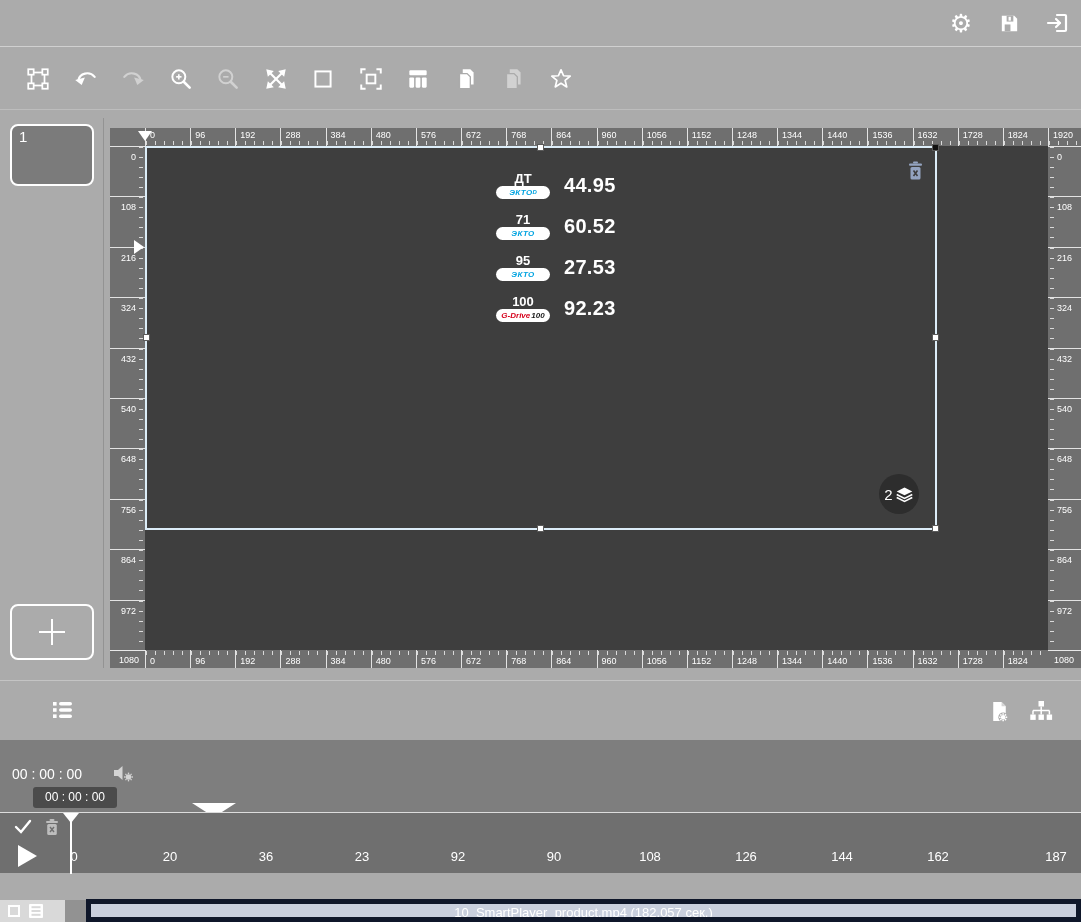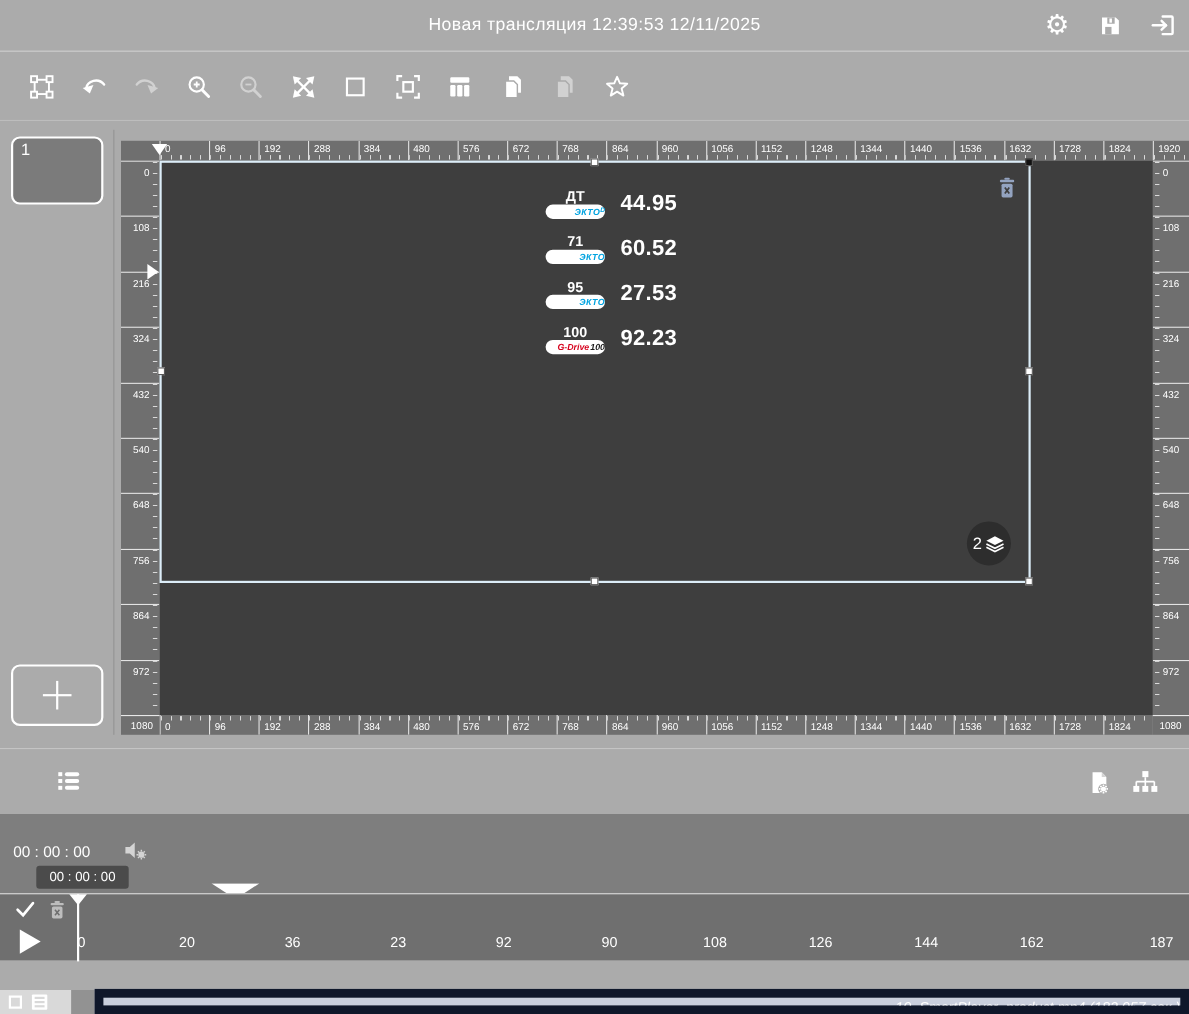--- a/index.html
+++ b/index.html
@@ -77,21 +77,21 @@
   .layers-badge { position:absolute; right:16px; bottom:14px; width:40px; height:40px; border-radius:50%;
                   background:#2d2d2d; display:flex; align-items:center; justify-content:center; gap:2px; cursor:pointer; }
   .layers-badge .num { color:#fff; font-size:15px; }
 
   
   .fuel-list { position:absolute; left:348px; top:24px; }
   .fuel-row { display:flex; align-items:center; gap:13px; height:27px; margin-bottom:14px; }
   .fbadge { width:56px; display:flex; flex-direction:column; align-items:center; }
   .fgrade { color:#fff; font-weight:bold; font-size:13px; line-height:12px; }
   .fpill  { margin-top:1px; background:#fff; border-radius:7px; width:54px; height:13px;
-            display:flex; align-items:center; justify-content:flex-end;
+            display:flex; align-items:center; justify-content:center;
             font-size:8px; font-weight:bold; font-style:italic; line-height:13px; }
   .fpill .ekto { color:#00a3e0; letter-spacing:.4px; }
   .fpill .sup  { font-size:6px; vertical-align:top; color:#00a3e0; }
   .fpill .gd1  { color:#d6001c; margin-right:1px; }
   .fpill .gd2  { color:#1a1a1a; }
   .fprice { color:#fff; font-weight:bold; font-size:20px; letter-spacing:.3px; }
 
   
   .mid { position:absolute; left:0; top:680px; width:100%; height:60px; background:#ababab;
          border-top:1px solid #c4c4c4; }
@@ -128,31 +128,30 @@
             display:flex; align-items:center; gap:7px; padding-left:8px; }
   .cell-d { position:absolute; left:0; top:0; width:65px; height:100%; background:#d9d9d9;
             display:flex; align-items:center; gap:7px; padding-left:8px; }
   .cell-d-gap { position:absolute; left:65px; top:0; width:21px; height:100%; background:#929292; }
   .cb { width:12px; height:12px; border:2px solid #fff; flex:0 0 12px; cursor:pointer; }
   .dur-box { position:absolute; left:64px; top:1px; width:55px; height:25px;
              border:3px solid #e01212; background:#4c4c4c; color:#fff; font-size:13px;
              text-align:center; line-height:19px; cursor:text; }
   .dur-caret { position:absolute; left:33px; top:3px; width:1.5px; height:13px; background:#fff; }
   .track { position:absolute; left:86px; top:-1px; width:995px; height:23px;
-           border:8px solid #0f172a; background:#c9cfdd; color:#fff; font-size:13px;
-           text-align:right; line-height:17px; cursor:pointer;
-           white-space:nowrap; overflow:hidden;font-style:italic; }
+           border:5px solid #0f172a; background:#c9cfdd; color:#fff; font-size:13px;
+           text-align:center; line-height:17px; cursor:pointer;
+           white-space:nowrap; overflow:hidden; }
 </style>
 </head>
 <body>
 
 <div id="app">
 
   <div class="header">
-    <div class="title">Новая трансляция 12:39:53 12/11/2025</div>
     <div class="hicons">
       <div class="hicon">
         <span class="gear-glyph">⚙</span>
       </div>
       <div class="hicon">
         <svg width="23" height="23" viewBox="0 0 24 24">
           <path d="M4 4 h13 l3 3 v13 h-16 z" fill="#fff"></path>
           <rect x="9" y="4" width="7" height="6" fill="#ababab"></rect>
           <rect x="11" y="5" width="2.4" height="4" fill="#fff"></rect>
           <rect x="7" y="13" width="6" height="7" fill="#ababab"></rect>

